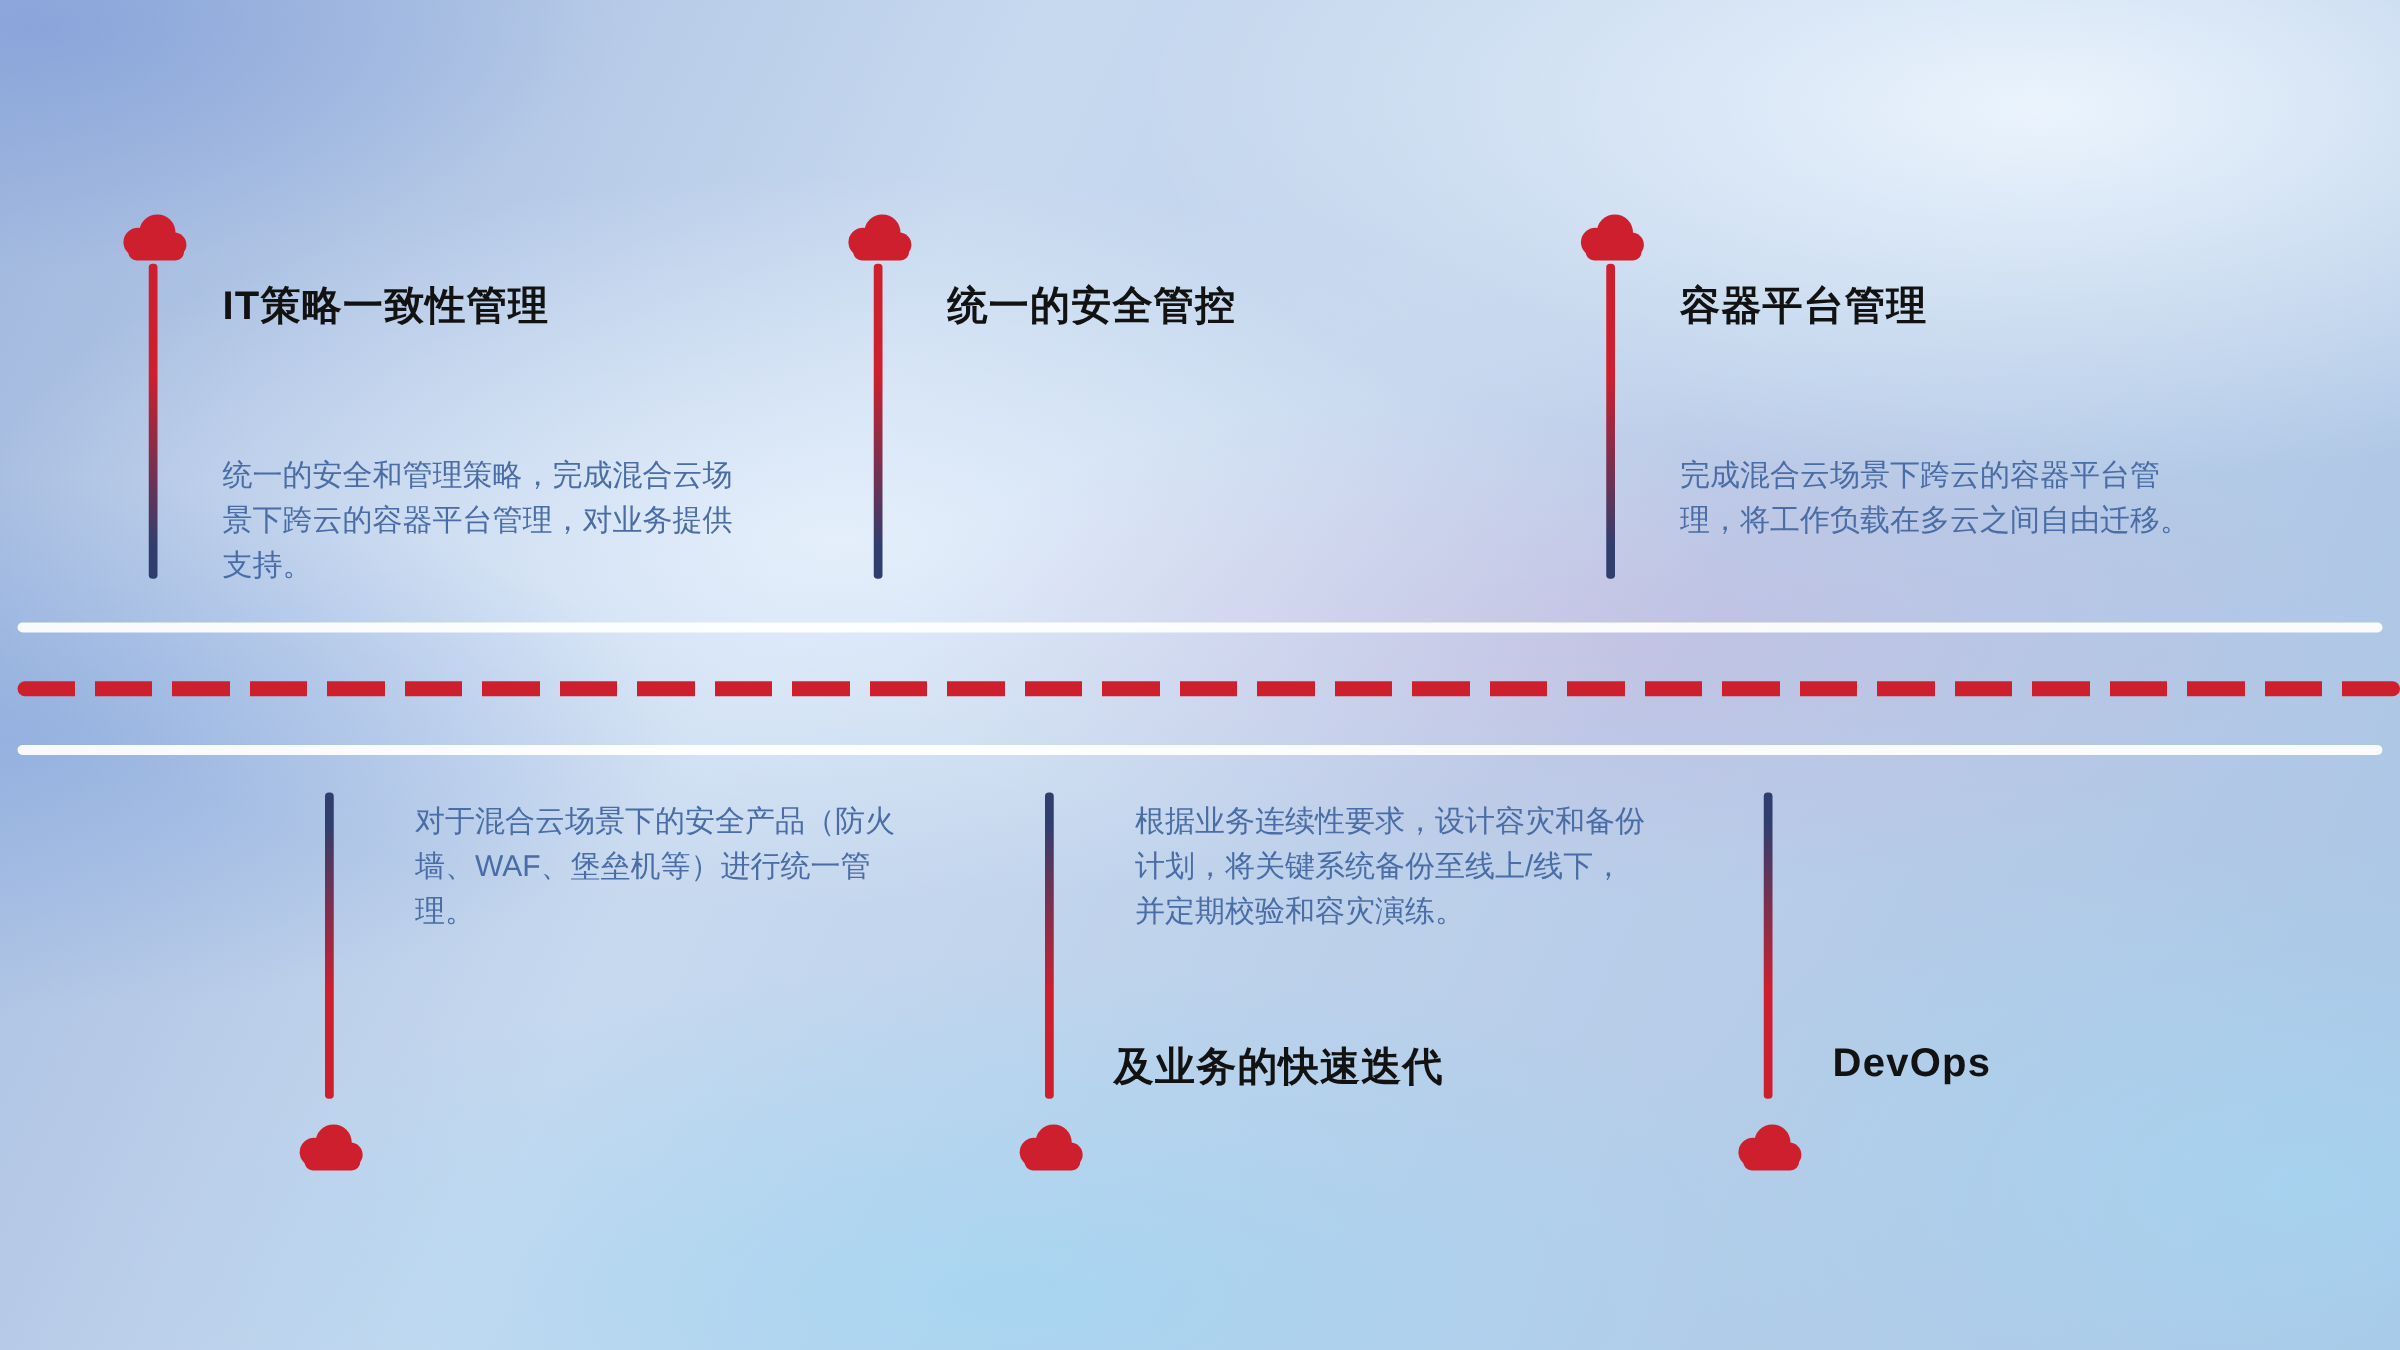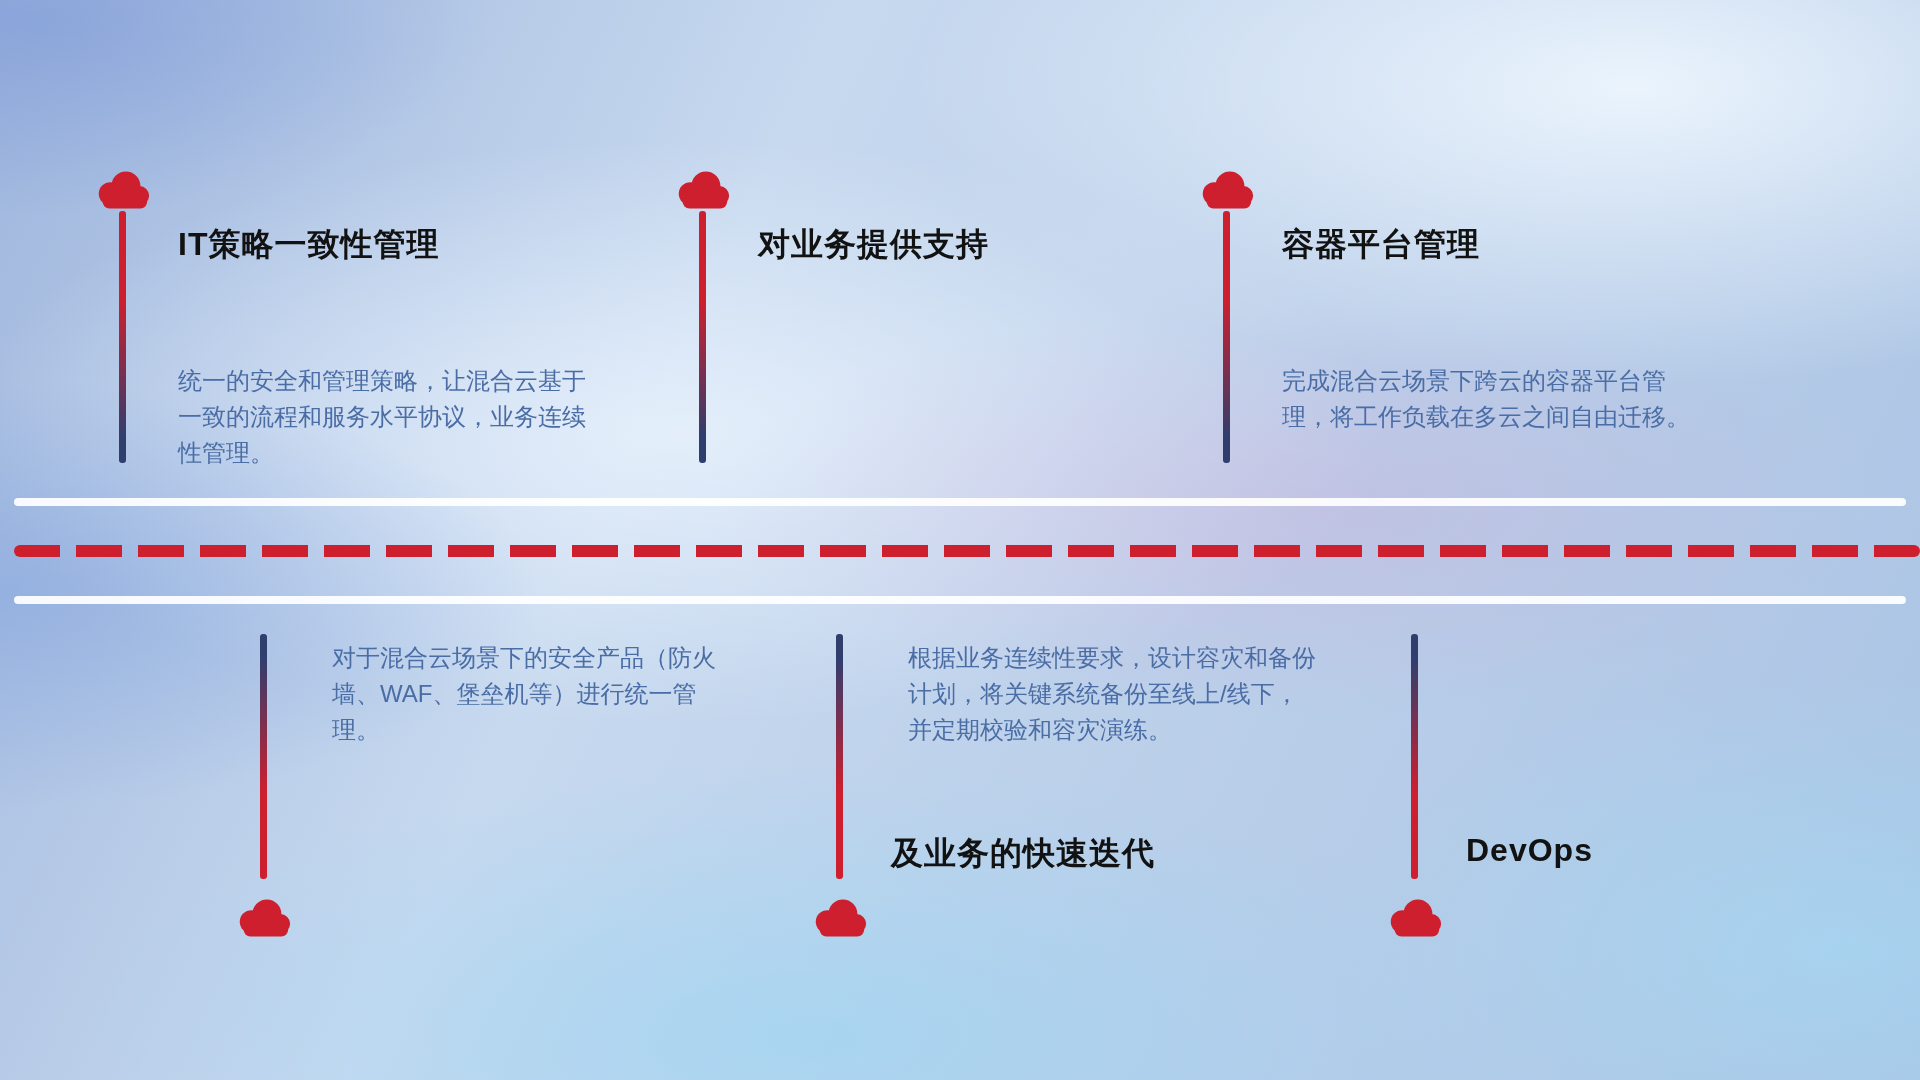--- a/index.html
+++ b/index.html
@@ -87,39 +87,39 @@
           <g fill="currentColor">
         <circle cx="20" cy="27" r="12"></circle>
             <circle cx="36" cy="19" r="15"></circle>
         <circle cx="50" cy="29" r="10"></circle>
             <rect x="12" y="28" width="46" height="14" rx="7"></rect>
       </g>
         </svg>
     </div>
     <div class="stem"></div>
     <div class="title">IT策略一致性管理</div>
-    <div class="desc">统一的安全和管理策略，让混合云基于一致的流程和服务水平协议，业务连续性管理。</div>
+    <div class="desc">统一的安全和管理策略，完成混合云场景下跨云的容器平台管理，对业务提供支持。</div>
   </div>
 
   <div class="item top" style="left:702px">
     <div class="cloud">
       <svg viewBox="0 0 64 44">
           <g fill="currentColor">
         <circle cx="20" cy="27" r="12"></circle>
             <circle cx="36" cy="19" r="15"></circle>
         <circle cx="50" cy="29" r="10"></circle>
             <rect x="12" y="28" width="46" height="14" rx="7"></rect>
       </g>
         </svg>
     </div>
     <div class="stem"></div>
-    <div class="title">对业务提供支持</div>
+    <div class="title">统一的安全管控</div>
   </div>
 
-  <div class="item top" style="left:1226px">
+  <div class="item top" style="left:1288px">
     <div class="cloud">
       <svg viewBox="0 0 64 44">
           <g fill="currentColor">
         <circle cx="20" cy="27" r="12"></circle>
             <circle cx="36" cy="19" r="15"></circle>
         <circle cx="50" cy="29" r="10"></circle>
             <rect x="12" y="28" width="46" height="14" rx="7"></rect>
       </g>
         </svg>
     </div>

